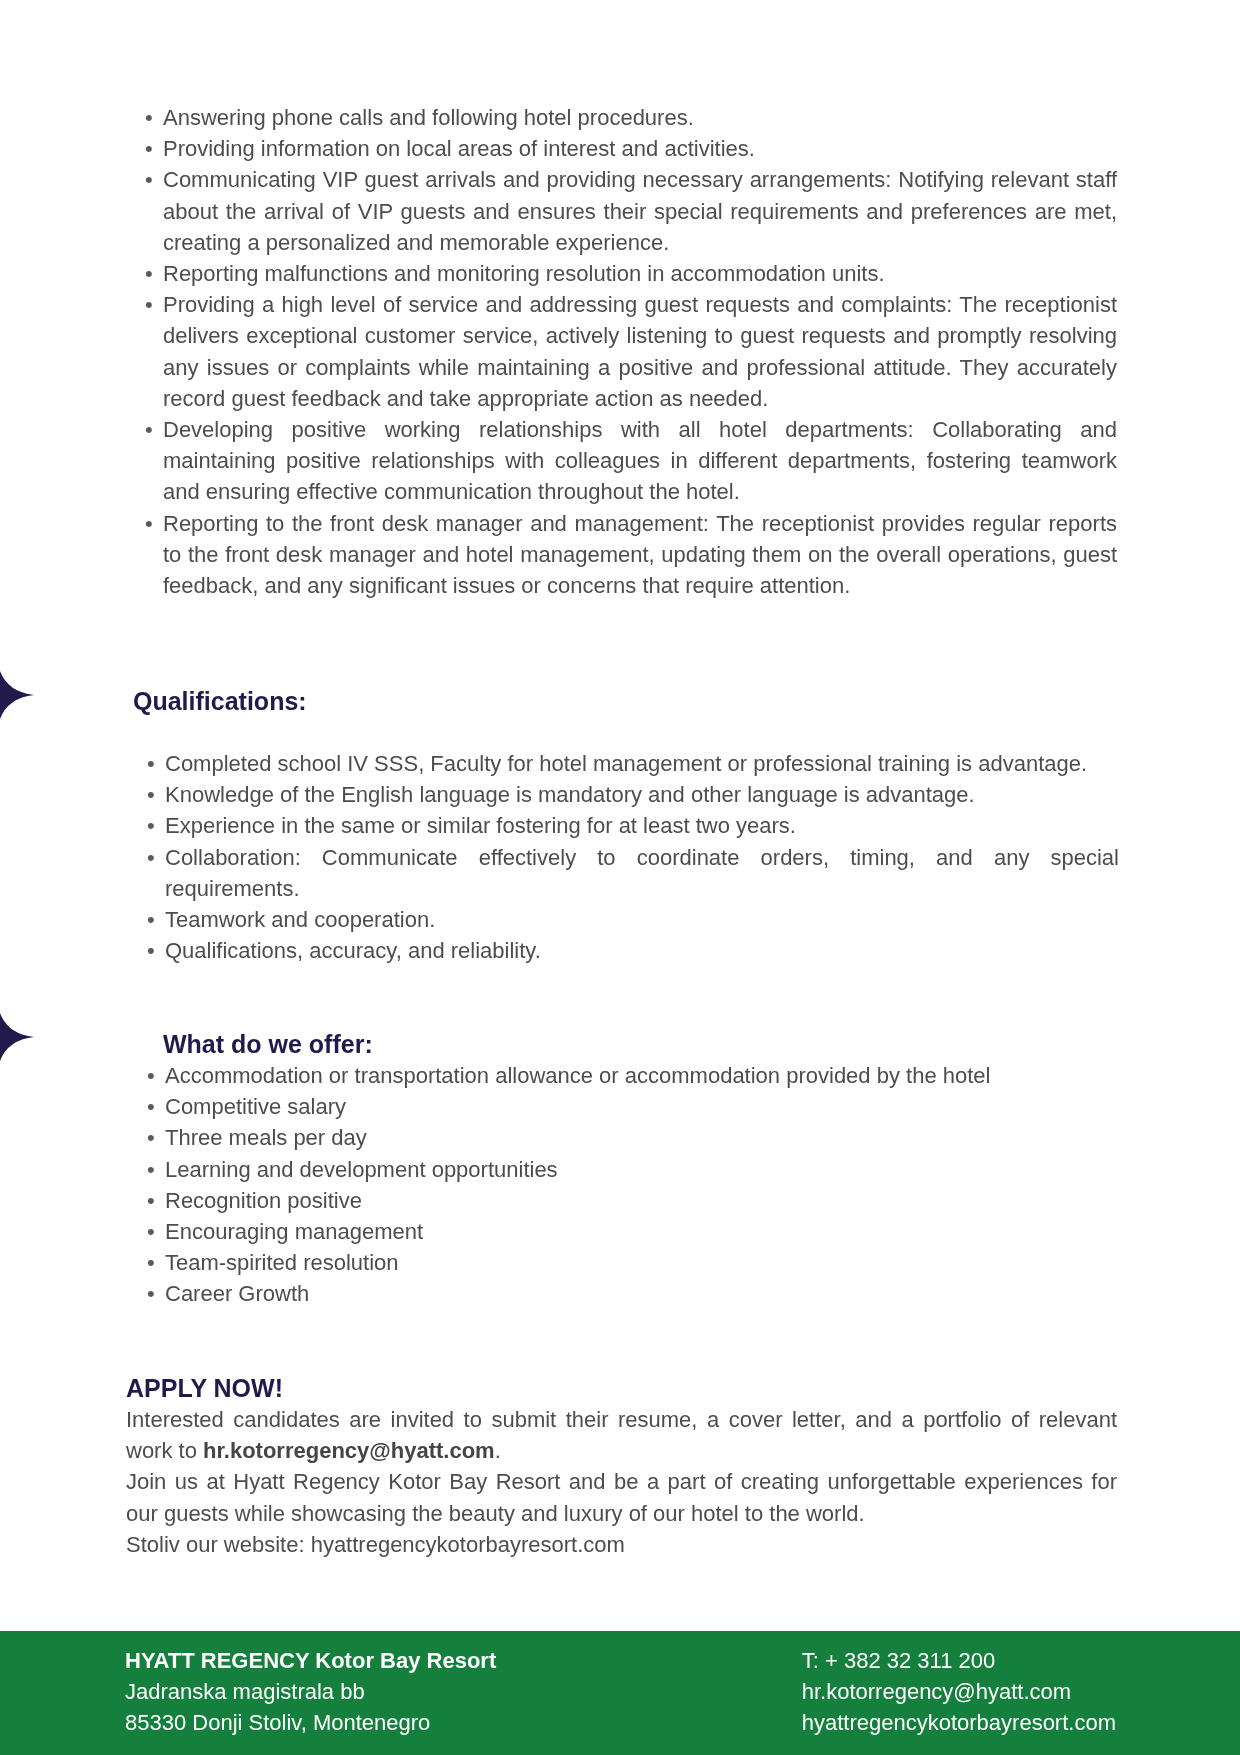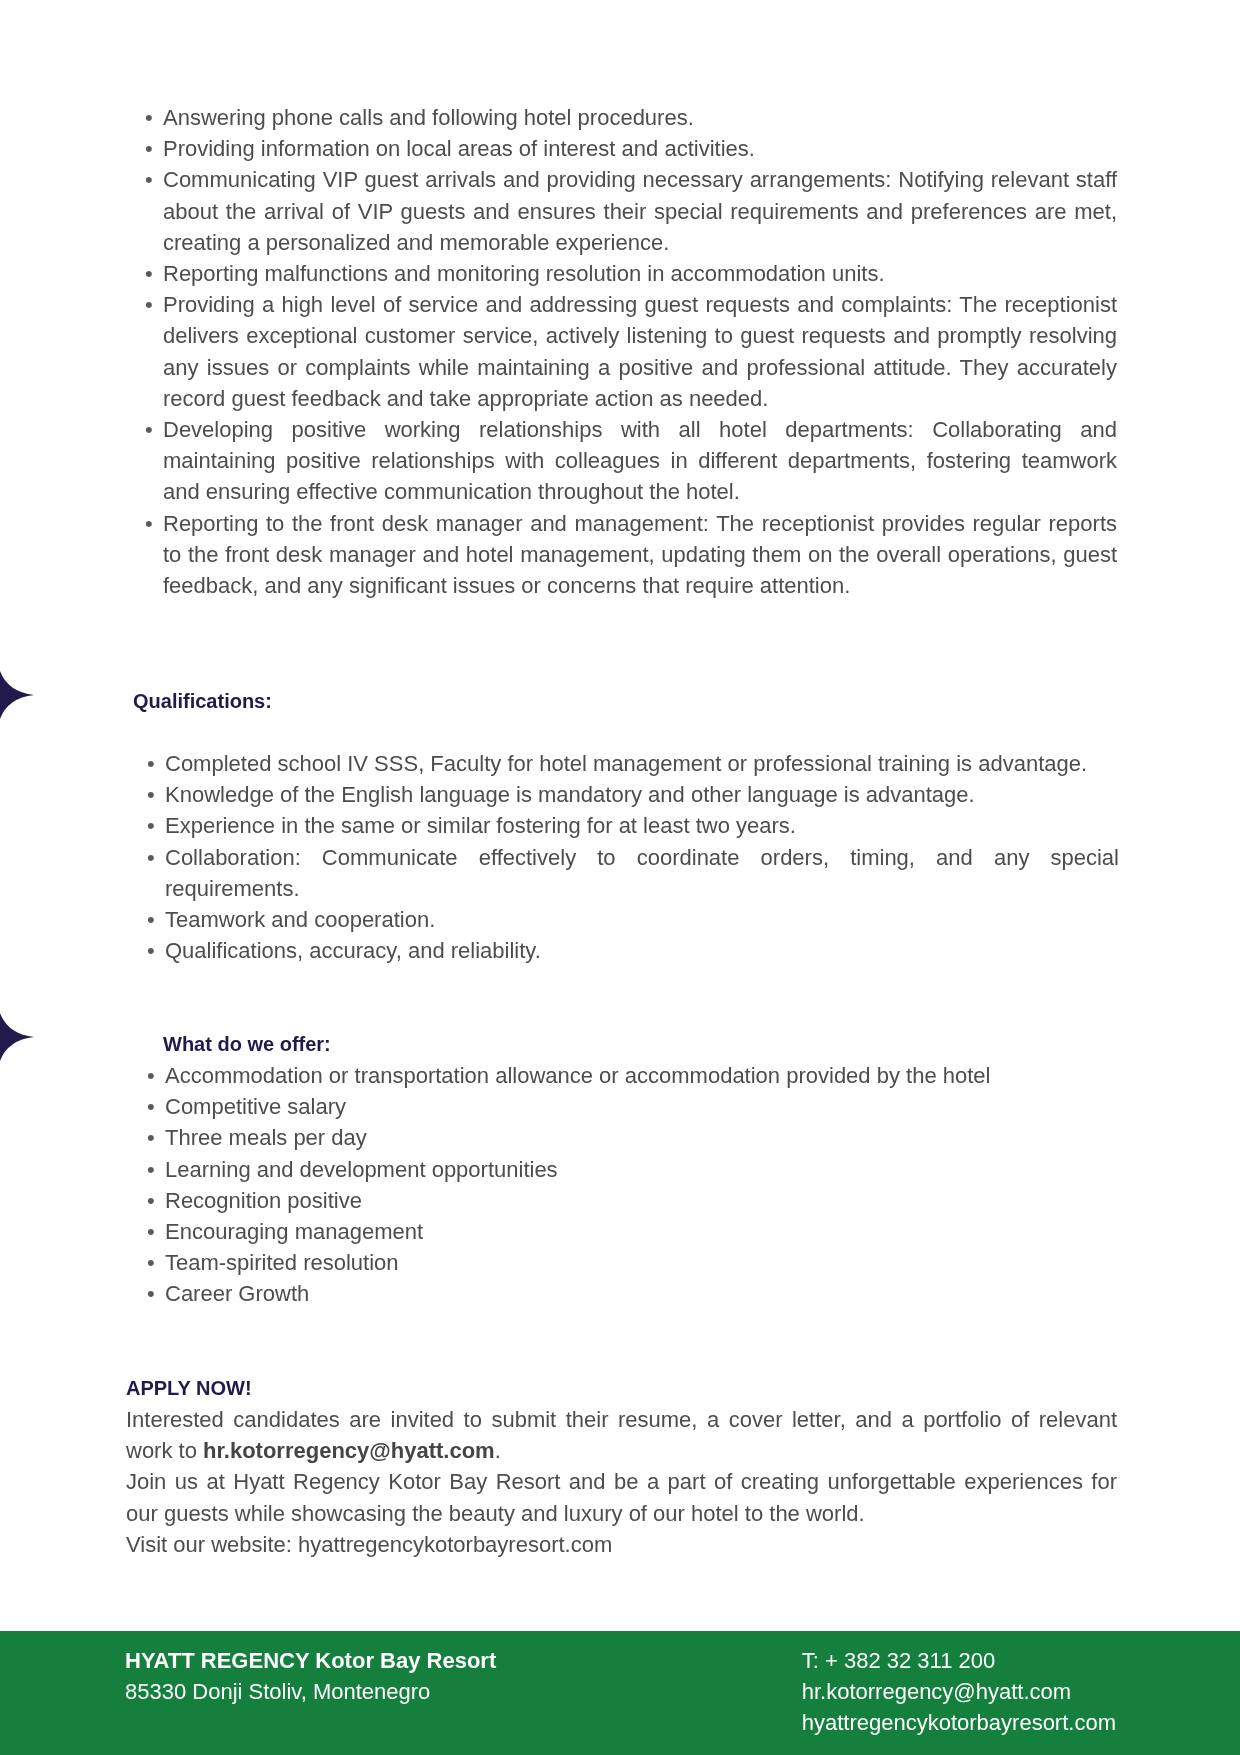--- a/index.html
+++ b/index.html
@@ -8,21 +8,21 @@
     background: #ffffff;
     font-family: "Liberation Sans", "DejaVu Sans", sans-serif;
     color: #4d4d4d;
   }
   .page { position: absolute; left: 0; top: 0; width: 1240px; height: 1755px; }
   .star { position: absolute; left: -40px; width: 74px; height: 74px; }
   .content { position: absolute; left: 126px; width: 991px; font-size: 22px; line-height: 31.2px; }
   ul { list-style: none; margin: 0; padding: 0; }
   li { position: relative; padding-left: 37px; text-align: justify; }
   li .dot { position: absolute; left: 19px; top: 0; color: #5a5a5a; }
-  .section-title { color: #221a4c; font-weight: bold; font-size: 20px; line-height: 31px; }
+  .section-title { color: #221a4c; font-weight: bold; font-size: 25px; line-height: 31px; }
   .p { text-align: justify; }
   .p b { color: #454545; }
   .footer {
     position: absolute; left: 0; top: 1631px; width: 1240px; height: 124px;
     background: #15803d; color: #ffffff; font-size: 22px; line-height: 31.2px;
   }
   .footer .left { position: absolute; left: 125px; top: 14px; }
   .footer .right { position: absolute; right: 124px; top: 14px; }
   .footer .brand { font-weight: bold; }
 </style>
@@ -73,26 +73,27 @@
       <li><span class="dot">•</span><span>Encouraging management</span></li>
       <li><span class="dot">•</span><span>Team-spirited resolution</span></li>
       <li><span class="dot">•</span><span>Career Growth</span></li>
     </ul>
   </div>
 
   <div class="content" style="top:1373px; left:126px; width:991px;">
     <div class="section-title">APPLY NOW!</div>
     <div class="p"><span>Interested candidates are invited to submit their resume, a cover letter, and a portfolio of relevant work to </span><b>hr.kotorregency@hyatt.com</b><span>.</span></div>
     <div class="p">Join us at Hyatt Regency Kotor Bay Resort and be a part of creating unforgettable experiences for our guests while showcasing the beauty and luxury of our hotel to the world.</div>
-    <div class="p"><span>Visit our website: </span><span>hyattregencykotorbayresort.com</span></div>
+    <div class="p"><span>Stoliv our website: </span><span>hyattregencykotorbayresort.com</span></div>
   </div>
 
   <div class="footer">
     <div class="left">
       <div class="brand">HYATT REGENCY Kotor Bay Resort</div>
+      <div>Jadranska magistrala bb</div>
       <div>85330 Donji Stoliv, Montenegro</div>
     </div>
     <div class="right">
       <div>T: + 382 32 311 200</div>
       <div>hr.kotorregency@hyatt.com</div>
       <div>hyattregencykotorbayresort.com</div>
     </div>
   </div>
 </div>
 

